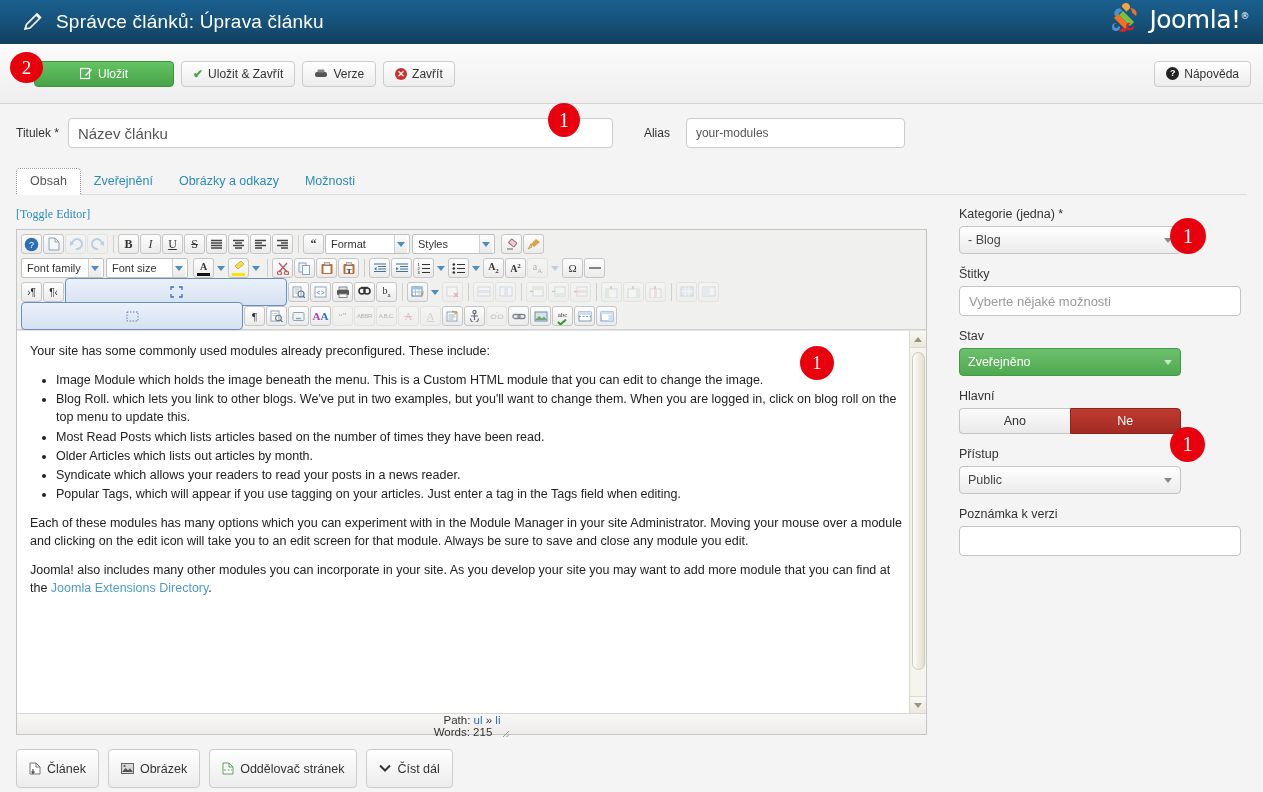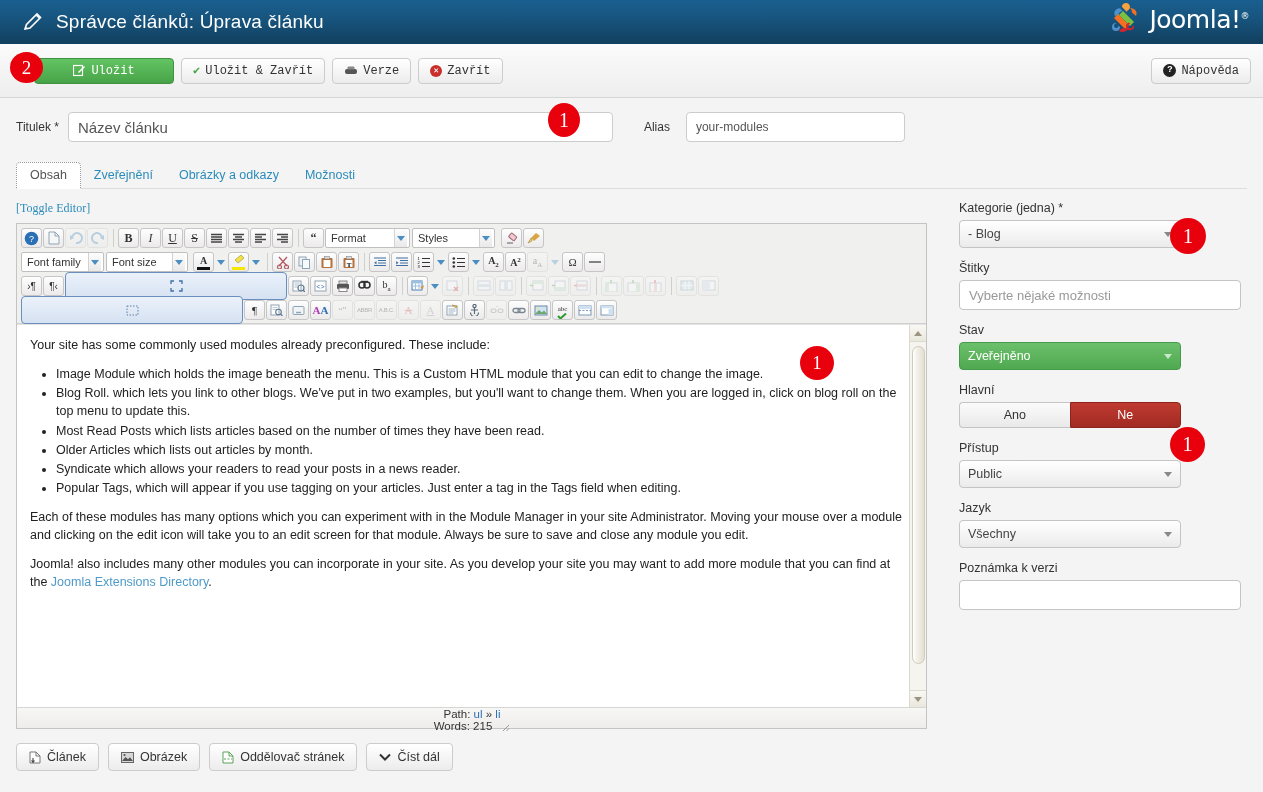--- a/index.html
+++ b/index.html
@@ -32,25 +32,25 @@
   }
   .joomla-logo .jmark { width:34px; height:32px; margin-right:6px; }
   .joomla-logo .jtext {
     color:#fff; font-size:25px; letter-spacing:-0.5px;
     font-family:"DejaVu Sans", sans-serif;
   }
   .joomla-logo .jtext sup { font-size:9px; vertical-align:super; }
 
   
   .toolstrip {
-    height:54px; width:100%;
+    height:60px; width:100%;
     background:linear-gradient(to bottom,#fbfbfb,#eeeeee);
     border-bottom:1px solid #d5d5d5;
     display:flex; align-items:center;
-    padding:0 12px; position:relative;font-family:Liberation Mono, monospace;
+    padding:0 12px; position:relative;
   }
   .btn {
     height:26px; display:inline-flex; align-items:center;
     padding:0 11px; margin-right:7px;
     border:1px solid #cccccc; border-radius:4px;
     background:linear-gradient(to bottom,#ffffff,#ececec);
     font-size:12px; color:#333; cursor:pointer;
     white-space:nowrap;
   }
   .btn .ico { margin-right:5px; display:inline-flex; align-items:center; }
@@ -192,21 +192,21 @@
     display:flex; align-items:center; justify-content:space-between;
     padding:0 6px 0 7px; font-size:11.5px; color:#333;flex-direction:column;
   }
   .ed-status .pathtxt .pl { color:#2b6fb5; }
   .ed-status .right { display:flex; align-items:center; }
   .resizer { width:12px; height:12px; margin-left:6px; position:relative; }
 
   
   .bottom-btns { display:flex; padding:14px 0 0 16px; }
   .bbtn {
-    height:28px; display:inline-flex; align-items:center;
+    height:39px; display:inline-flex; align-items:center;
     padding:0 12px; margin-right:9px;
     border:1px solid #cccccc; border-radius:4px;
     background:linear-gradient(to bottom,#ffffff,#ececec);
     font-size:12.5px; color:#333; cursor:pointer;
   }
   .bbtn .ico { margin-right:6px; display:inline-flex; }
 
   
   .field { margin-bottom:13px; }
   .field > label {
@@ -946,27 +946,20 @@
     </div>
 
     <div class="field">
       <label>Přístup</label>
       <div class="sel">
         <span>Public</span>
         <span class="car"></span>
       </div>
     </div>
 
-    <div class="field">
-      <label>Jazyk</label>
-      <div class="sel">
-        <span>Všechny</span>
-        <span class="car"></span>
-      </div>
-    </div>
 
     <div class="field">
       <label>Poznámka k verzi</label>
       <div class="txtinp empty">
         <span></span>
       </div>
     </div>
   </div>
 </div>
 

